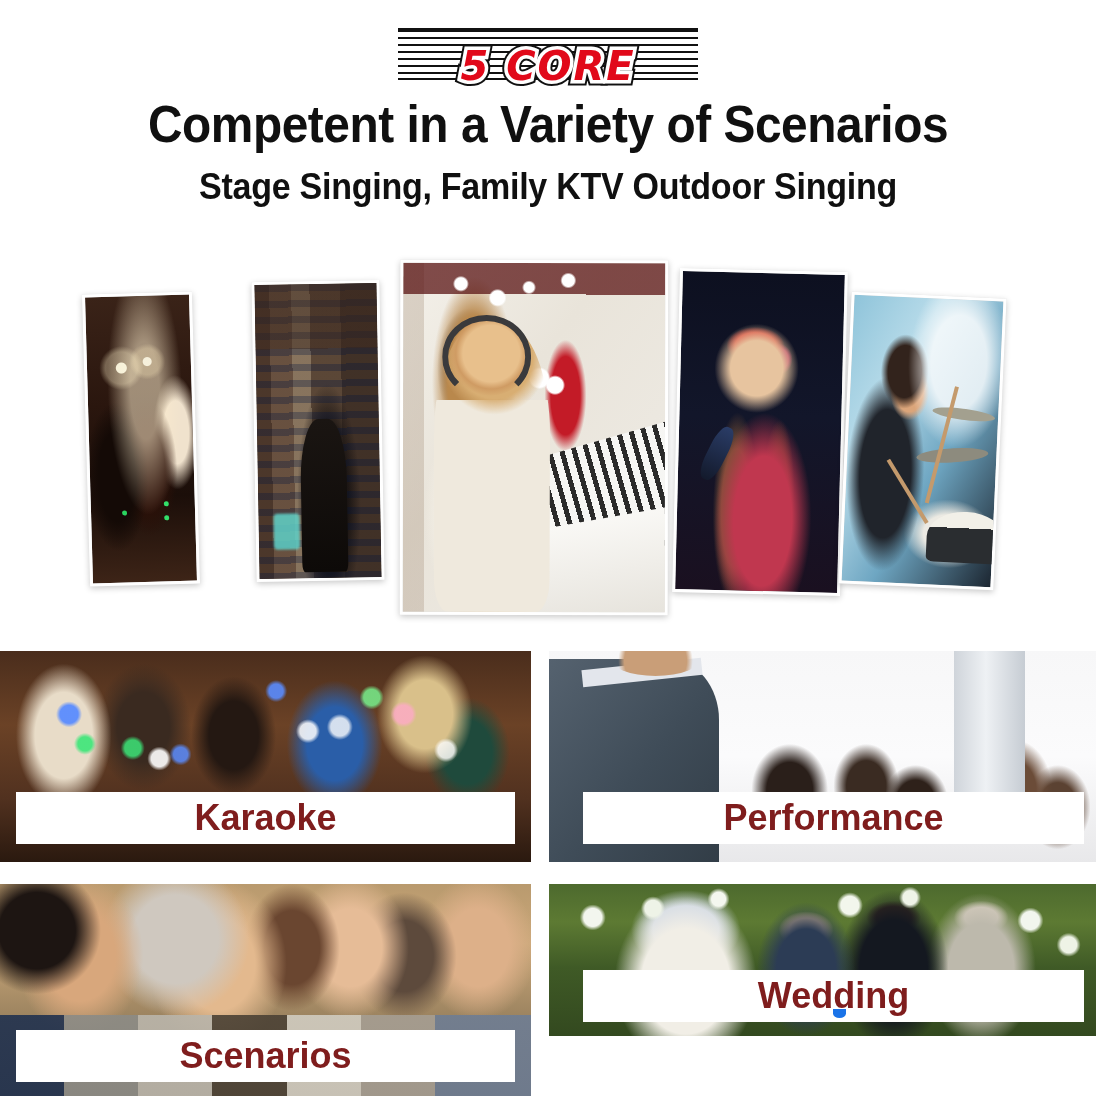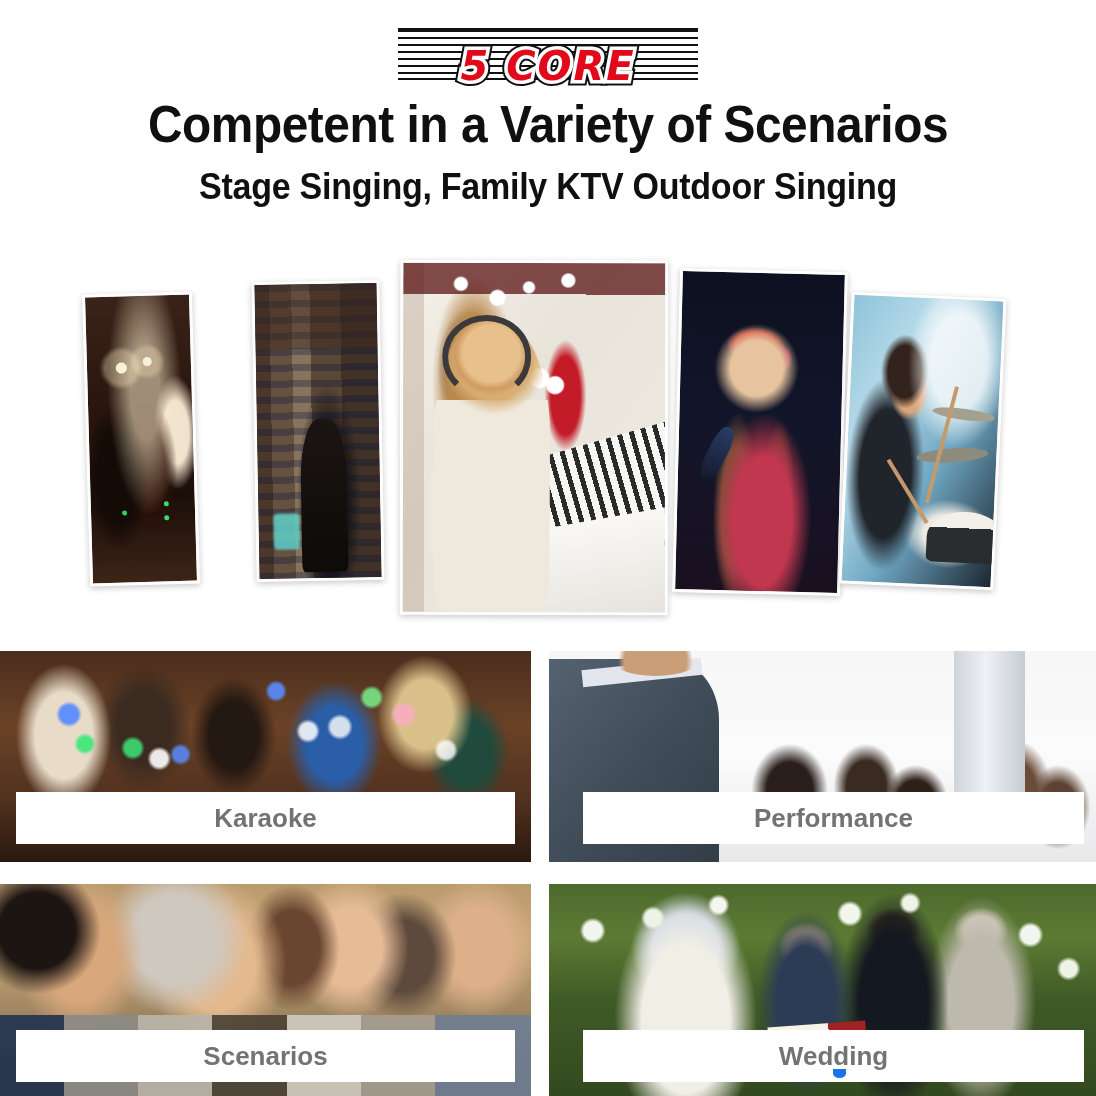--- a/index.html
+++ b/index.html
@@ -218,39 +218,39 @@
     border-radius: 50% 50% 10% 10%;
   }
 
   
   .grid { position: absolute; left: 0; top: 651px; width: 1096px; height: 445px; }
   .tile { position: absolute; overflow: hidden; }
   .tile .ph { position: absolute; inset: 0; }
   .tile-t1 { left: 0px;   top: 0px;   width: 531px; height: 211px; }
   .tile-t2 { left: 549px; top: 0px;   width: 547px; height: 211px; }
   .tile-t3 { left: 0px;   top: 233px; width: 531px; height: 212px; }
-  .tile-t4 { left: 549px; top: 233px; width: 547px; height: 212px; }
+  .tile-t4 { left: 549px; top: 233px; width: 547px; height: 152px; }
 
   .label-bar {
     position: absolute;
     left: 16px; right: 16px;
     bottom: 18px;
     height: 52px;
     background: #ffffff;
     display: flex; align-items: center; justify-content: center;
     z-index: 4;
   }
   .tile-t2 .label-bar, .tile-t4 .label-bar { left: 34px; right: 12px; }
   .tile-t3 .label-bar { bottom: 14px; }
   .tile-t4 .label-bar { bottom: 14px; }
   .label-bar span {
     font-family: "Liberation Sans", sans-serif;
     font-weight: bold;
-    font-size: 26px;
-    color: #737373;
+    font-size: 36px;
+    color: #7f1d1d;
     letter-spacing: 0px;
   }
   .cursor-dot {
     position:absolute; left: 52%; bottom: 18px; width: 13px; height: 9px;
     background:#1a73e8; border-radius: 0 0 50% 50%; z-index: 6;
   }
 
   
   .ph-karaoke {
     background:

